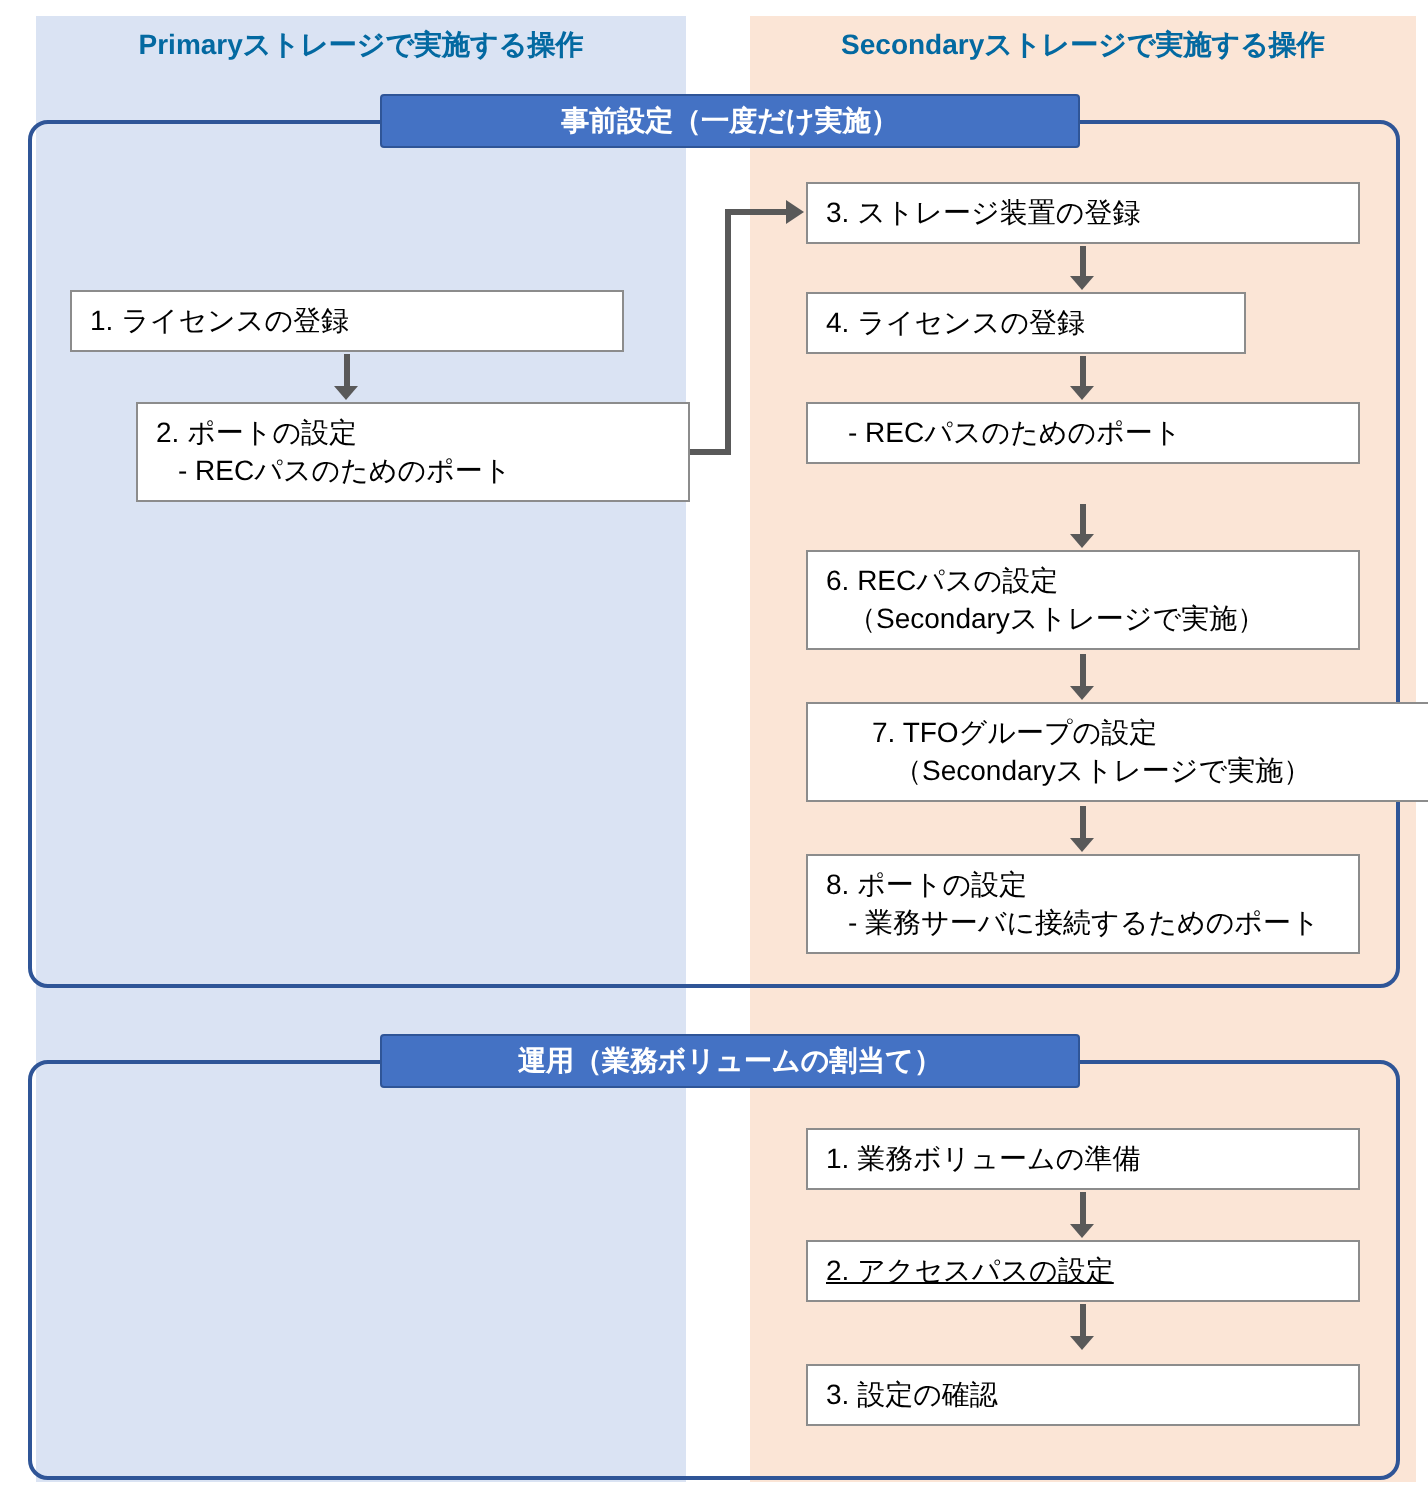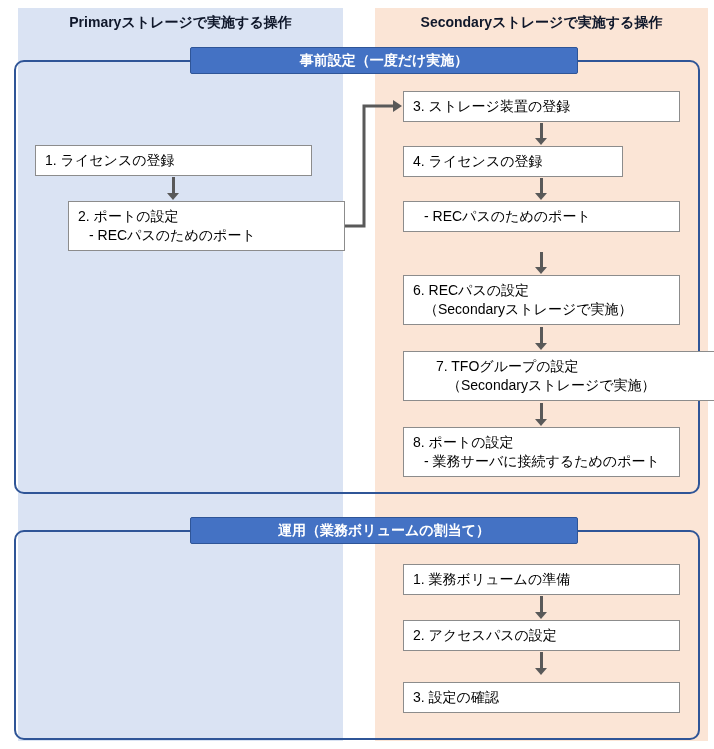--- a/index.html
+++ b/index.html
@@ -14,40 +14,40 @@
   }
 
   
   .col-bg { position: absolute; top: 8px; height: 733px; }
   .col-bg.primary   { left: 18px;  width: 325px; background: #dae3f3; }
   .col-bg.secondary { left: 375px; width: 333px; background: #fbe5d6; }
 
   
   .col-header {
     position: absolute; top: 12px; height: 20px;
-    font-size: 14px; font-weight: bold; color: #0f172a;
+    font-size: 14px; font-weight: bold; color: #0369a1;
     text-align: center; line-height: 20px;
   }
   .col-header.primary   { left: 18px;  width: 325px; }
   .col-header.secondary { left: 375px; width: 333px; }
 
   
   .section-frame {
     position: absolute;
     border: 2px solid #2f5597;
     border-radius: 10px;
     background: transparent;
     box-sizing: border-box;
   }
   .section-frame.setup     { left: 14px; top: 60px;  width: 686px; height: 434px; }
   .section-frame.operation { left: 14px; top: 530px; width: 686px; height: 210px; }
 
   
   .section-badge {
-    position: absolute; left: 190px; width: 388px; height: 27px;
+    position: absolute; left: 190px; width: 350px; height: 27px;
     background: #4472c4; border: 1px solid #2f5597; box-sizing: border-box;
     color: #ffffff; font-size: 14px; font-weight: bold;
     text-align: center; line-height: 25px;
     border-radius: 2px;
   }
   .section-badge.setup     { top: 47px; }
   .section-badge.operation { top: 517px; }
 
   
   .box {
@@ -176,21 +176,21 @@
   <div class="box" style="left:403px; top:564px; width:277px;">
     <span class="l1">1. 業務ボリュームの準備</span>
     <span class="l2"></span>
   </div>
 
   <div class="arrow" style="left:535px; top:596px; height:23px;">
       <span class="stem"></span>
       <span class="head"></span>
     </div>
 
-  <div class="box" style="left:403px; top:620px; width:277px;">
+  <div class="box" style="left:403px; top:620px; width:277px;text-decoration:underline;">
     <span class="l1">2. アクセスパスの設定</span>
     <span class="l2"></span>
   </div>
 
   <div class="arrow" style="left:535px; top:652px; height:23px;">
       <span class="stem"></span>
       <span class="head"></span>
     </div>
 
   <div class="box" style="left:403px; top:682px; width:277px;">

